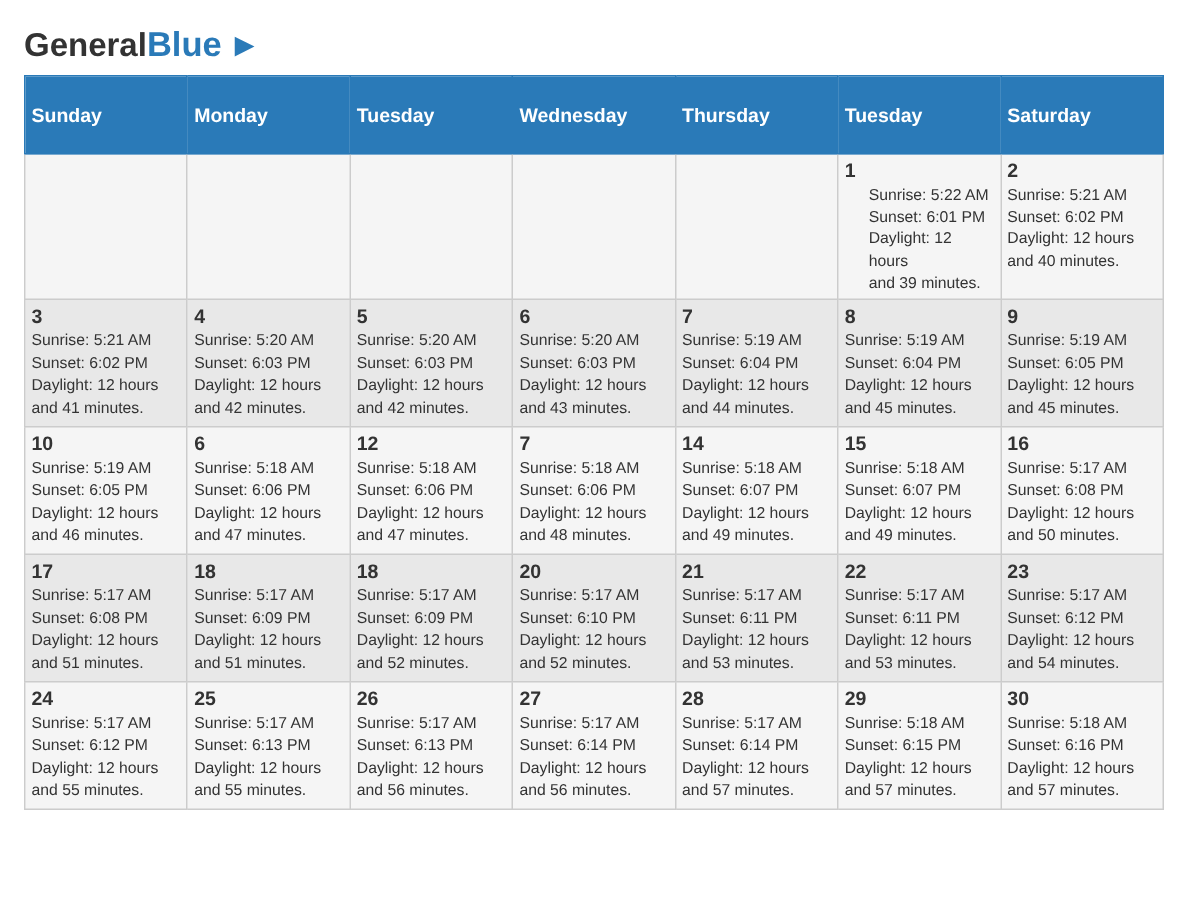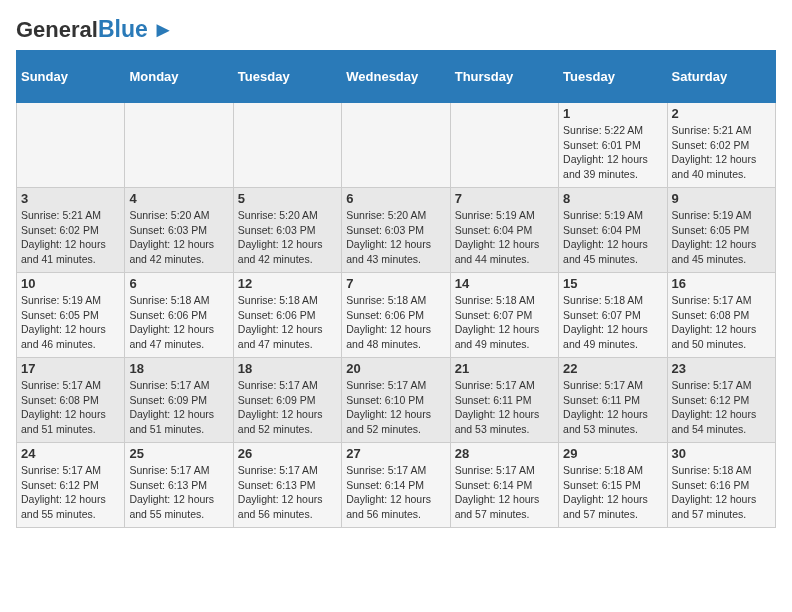--- a/index.html
+++ b/index.html
@@ -114,21 +114,21 @@
   </thead>
   <tbody id="calendar-body">
   <tr>
         <td style="background-color: rgb(245, 245, 245);"></td>
         <td style="background-color: rgb(245, 245, 245);"></td>
         <td style="background-color: rgb(245, 245, 245);"></td>
         <td style="background-color: rgb(245, 245, 245);"></td>
         <td style="background-color: rgb(245, 245, 245);"></td>
         <td>
           <div class="day-number">1</div>
-          <div class="day-info" style="white-space: pre-line;">Sunrise: 5:22 AM
+          <div class="day-info" style="white-space: pre-line; margin-left: 16px;">Sunrise: 5:22 AM
 Sunset: 6:01 PM
 Daylight: 12 hours
 and 39 minutes.</div>
         </td>
         <td>
           <div class="day-number">2</div>
           <div class="day-info" style="white-space: pre-line;">Sunrise: 5:21 AM
 Sunset: 6:02 PM
 Daylight: 12 hours
 and 40 minutes.</div>

